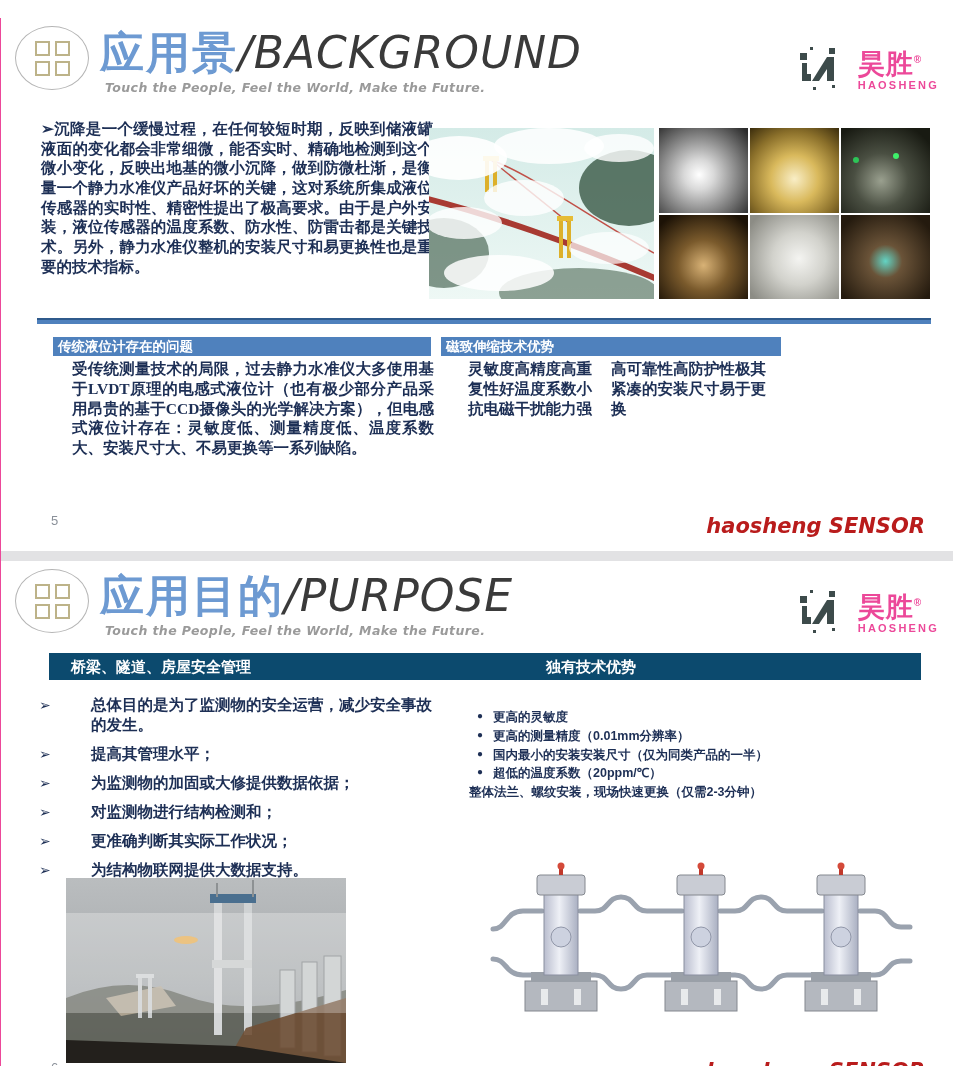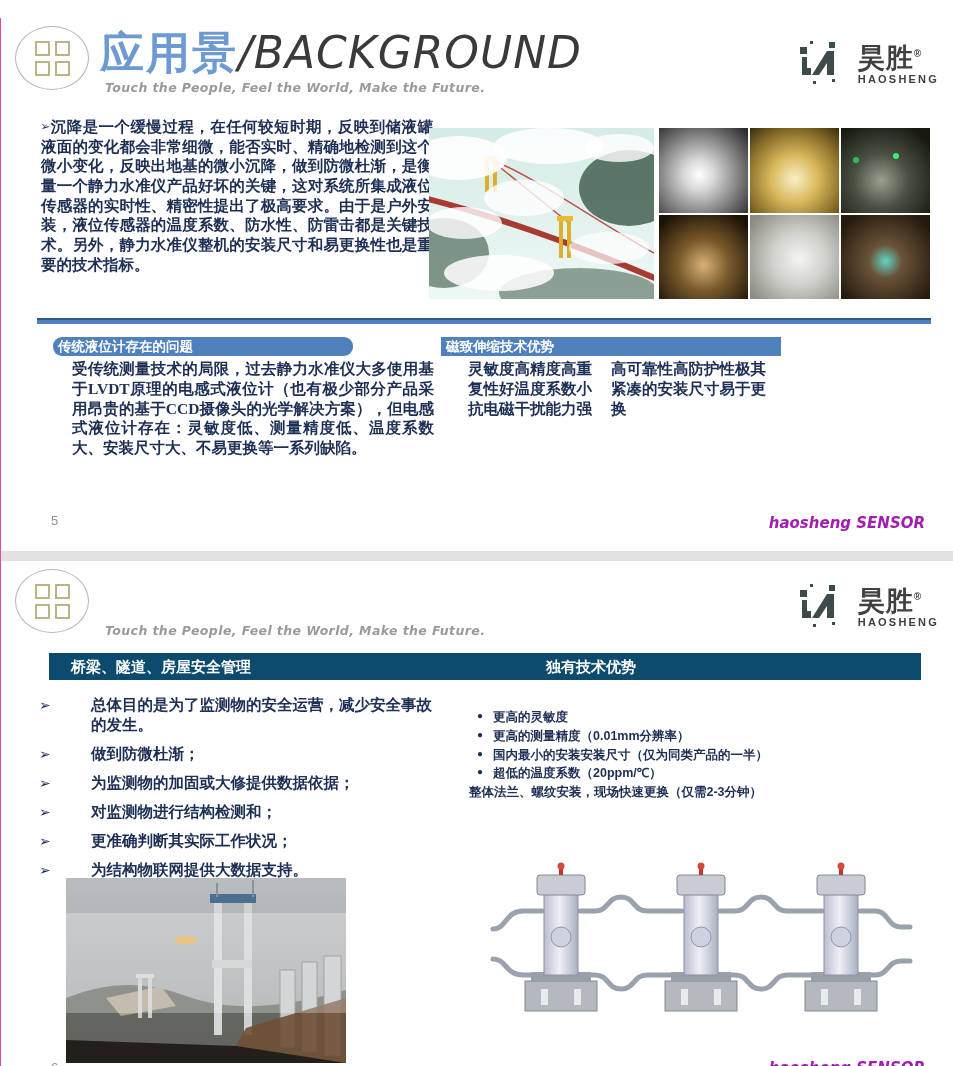--- a/index.html
+++ b/index.html
@@ -14,55 +14,55 @@
   
   .badge{position:absolute;left:14px;top:8px;width:72px;height:62px;border:1px solid #b5b5b5;
          border-radius:50%;display:grid;place-content:center;background:#fff;}
   .badge .grid{display:grid;grid-template-columns:15px 15px;grid-template-rows:15px 15px;gap:5px;}
   .badge .sq{border:2px solid #bdb389;background:#fff;}
   .title-row{position:absolute;left:99px;top:6px;white-space:nowrap;}
   .title-cn{font-size:44px;font-weight:bold;color:#6d9ad2;letter-spacing:2px;}
   .title-en{font-size:44px;font-style:italic;color:#3a3a3a;font-family:"DejaVu Sans",sans-serif;letter-spacing:1px;}
   .tagline{position:absolute;left:104px;top:62px;font-size:12.5px;font-weight:bold;font-style:italic;
            color:#9a9a9a;letter-spacing:.4px;font-family:"DejaVu Sans",sans-serif;}
-  .logo{position:absolute;right:14px;top:22px;display:flex;align-items:flex-start;gap:20px;color:#404040;}
+  .logo{position:absolute;right:14px;top:28px;display:flex;align-items:flex-start;gap:20px;color:#ec4899;}
   .logo svg{display:block;}
   .logo-cn{font-size:27px;font-weight:bold;line-height:28px;letter-spacing:1px;}
   .logo-cn sup{font-size:10px;}
   .logo-en{font-size:11px;font-weight:bold;letter-spacing:2.2px;margin-top:1px;}
 
   
   .intro{position:absolute;left:40px;top:101px;width:392px;font-size:15.5px;line-height:1.27;
-         color:#1d2f55;text-align:justify;font-family:Liberation Mono, monospace;font-weight:600;}
+         color:#1d2f55;text-align:justify;font-family:Liberation Sans, sans-serif;font-weight:600;}
   .photo{position:absolute;overflow:hidden;}
   #bridge-photo{left:428px;top:110px;width:225px;height:171px;}
   .tunnel-grid{position:absolute;left:658px;top:110px;width:271px;height:171px;display:grid;
                grid-template-columns:1fr 1fr 1fr;grid-template-rows:1fr 1fr;gap:2px;background:#fff;}
   .tn{background:#333;}
   .ribs{background-image:repeating-radial-gradient(circle at 50% 58%,rgba(0,0,0,.28) 0 3px,rgba(255,255,255,.05) 3px 8px);}
   .t1{background-color:#777;background-image:radial-gradient(circle at 45% 55%,#ffffff 0%,#d9d9d9 22%,#8a8a8a 55%,#2b2b2b 95%);}
   .t2{background-color:#8a6f2a;background-image:radial-gradient(circle at 50% 60%,#f9eec6 0%,#d9b95c 35%,#8a6f2a 70%,#3a2c0c 100%);}
   .t3{background-color:#2f332b;background-image:radial-gradient(circle at 45% 62%,#9aa08f 0%,#4a4f42 38%,#181a12 85%);}
   .t4{background-color:#4a3418;background-image:radial-gradient(circle at 50% 60%,#d8b276 0%,#7a5a2c 38%,#1c1206 88%);}
   .t5{background-color:#a8a8a2;background-image:radial-gradient(circle at 55% 52%,#f4f4f1 0%,#d2d2cc 40%,#8c8c85 90%);}
   .t6{background-color:#3a2c1c;background-image:radial-gradient(circle at 50% 55%,#63d4c4 0%,#6a5338 26%,#241a0e 85%);}
   .glow{position:relative;}
   .glow::after{content:"";position:absolute;left:58%;top:30%;width:6px;height:6px;border-radius:50%;
                background:#3ef06a;box-shadow:-40px 4px 0 #2dc457;}
   .blue-rule{position:absolute;left:36px;top:300px;width:894px;height:4px;background:#4f81bd;border-top:2px solid #2f5a8c;}
   .sec-bar{position:absolute;height:19px;background:#4f81bd;color:#fff;font-weight:bold;font-size:13.5px;
            line-height:19px;padding-left:5px;box-sizing:border-box;}
-  #problem-bar{left:52px;top:319px;width:300px;border-radius:9px;}
+  #problem-bar{left:52px;top:319px;width:378px;}
   #advantage-bar{left:440px;top:319px;width:340px;}
   .body-cn{font-size:15.5px;line-height:1.28;color:#1d2f55;font-family:"Liberation Serif",serif;font-weight:600;}
   #problem-body{position:absolute;left:71px;top:341px;width:362px;text-align:justify;}
   #adv-col1{position:absolute;left:467px;top:341px;width:128px;}
   #adv-col2{position:absolute;left:610px;top:341px;width:165px;}
   .page-num{position:absolute;left:50px;font-size:13px;color:#8a9099;}
-  .brand{position:absolute;right:28px;font-size:15px;font-weight:bold;font-style:italic;color:#a21caf;
+  .brand{position:absolute;right:28px;font-size:21px;font-weight:bold;font-style:italic;color:#b91c1c;
          font-family:"DejaVu Sans",sans-serif;}
   #slide1 .page-num{top:495px;} #slide1 .brand{top:496px;}
   #slide2 .page-num{top:499px;} #slide2 .brand{top:498px;}
 
   
   .bar2{position:absolute;left:48px;top:92px;width:872px;height:27px;background:#0c4a6e;color:#fff;}
   .bar2 span{position:absolute;top:0;line-height:27px;font-weight:bold;font-size:15px;}
   .bar2 .lbl-left{left:22px;} .bar2 .lbl-right{left:497px;}
   .bullets{position:absolute;left:38px;top:134px;width:406px;}
   .bullet{display:flex;margin-bottom:9px;}
@@ -177,20 +177,23 @@
 
   <div class="slide" id="slide2">
     <div class="badge">
       <div class="grid">
         <div class="sq"></div>
         <div class="sq"></div>
         <div class="sq"></div>
         <div class="sq"></div>
       </div>
     </div>
+    <div class="title-row">
+      <span class="title-cn">应用目的</span><span class="title-en">/PURPOSE</span>
+    </div>
     <div class="tagline">Touch the People, Feel the World, Make the Future.</div>
 
     <div class="logo">
       <svg width="40" height="46" viewBox="0 0 40 46">
         <g fill="#3d4b4b">
           <rect x="2" y="7" width="7" height="7"></rect>
           <rect x="12" y="1" width="3" height="3"></rect>
           <path d="M4 17 v18 h9 v-7 h-4 v-11 z"></path>
           <path d="M14 35 L29 11 h7 v24 h-7 V23 l-8 12 z"></path>
           <rect x="31" y="2" width="6" height="6"></rect>
@@ -209,21 +212,21 @@
       <span class="lbl-right">独有技术优势</span>
     </div>
 
     <div class="bullets">
       <div class="bullet">
         <span class="mk">➢</span>
         <span class="tx">总体目的是为了监测物的安全运营，减少安全事故的发生。</span>
       </div>
       <div class="bullet">
         <span class="mk">➢</span>
-        <span class="tx">做到防微杜渐；</span>
+        <span class="tx">提高其管理水平；</span>
       </div>
       <div class="bullet">
         <span class="mk">➢</span>
         <span class="tx">为监测物的加固或大修提供数据依据；</span>
       </div>
       <div class="bullet">
         <span class="mk">➢</span>
         <span class="tx">对监测物进行结构检测和；</span>
       </div>
       <div class="bullet">

